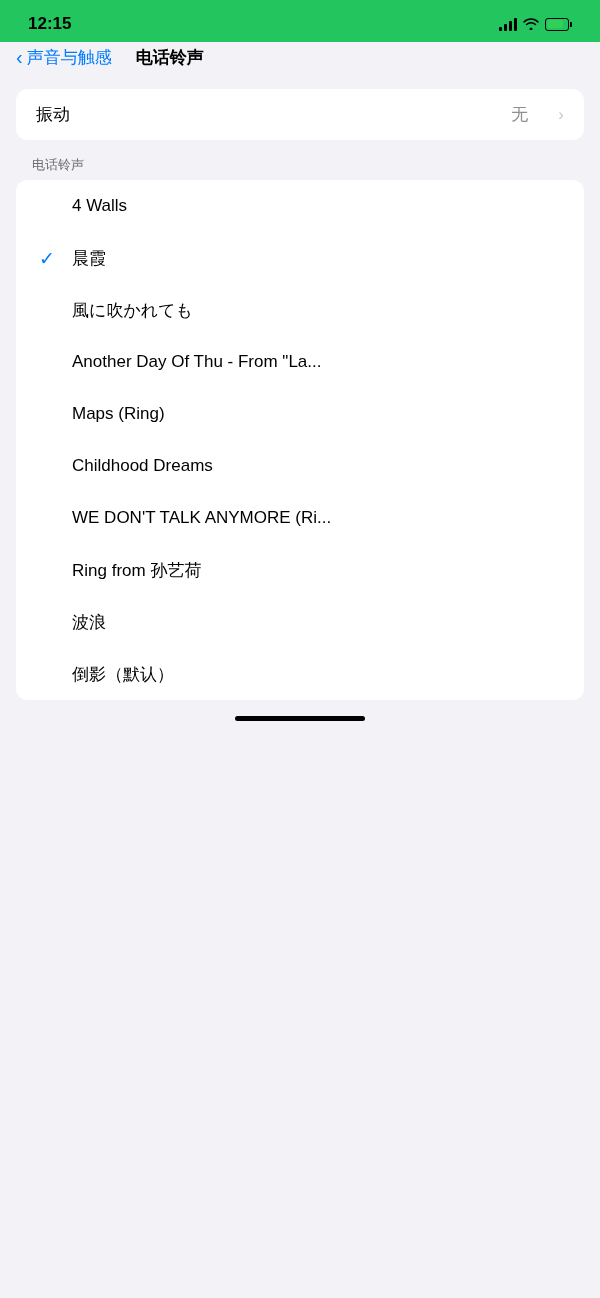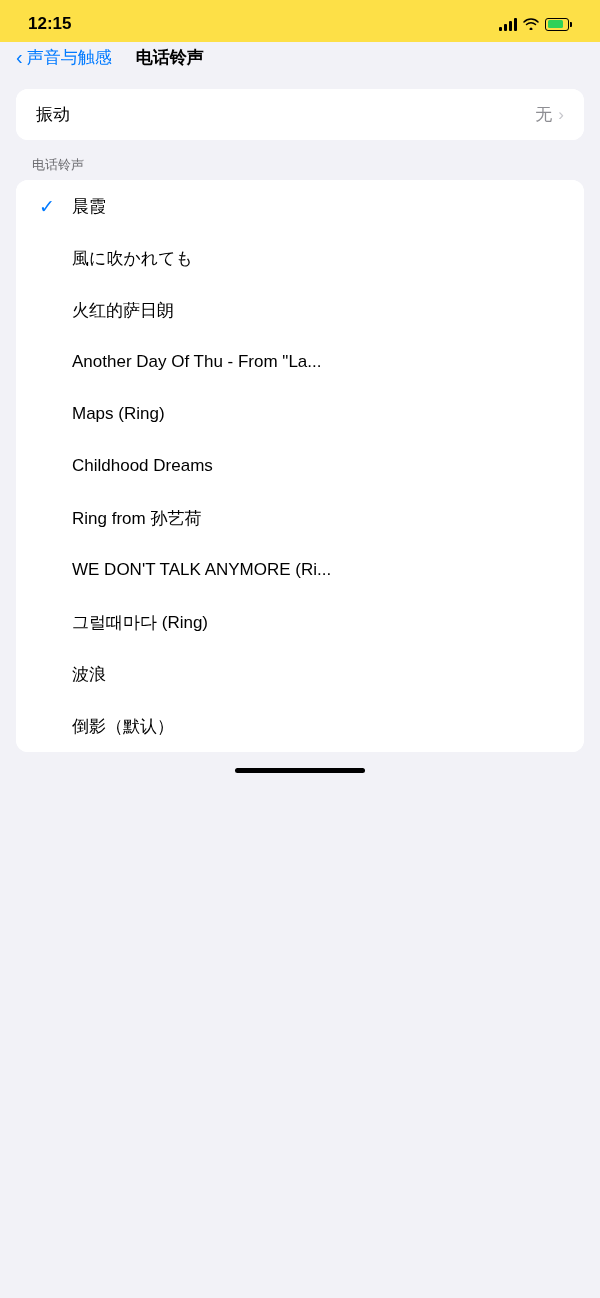--- a/index.html
+++ b/index.html
@@ -12,21 +12,21 @@
       font-family: -apple-system, "PingFang SC", "Helvetica Neue", sans-serif;
       overflow-x: hidden;
     }
 
     
     .status-bar {
       display: flex;
       justify-content: space-between;
       align-items: center;
       padding: 14px 28px 8px;
-      background: #fde047;
+      background: #22c55e;
     }
     .status-time {
       font-size: 17px;
       font-weight: 600;
       color: #000;
     }
     .status-icons {
       display: flex;
       align-items: center;
       gap: 6px;
@@ -123,20 +123,21 @@
     }
 
     .list-row {
       display: flex;
       align-items: center;
       padding: 14px 20px;
       min-height: 50px;
       position: relative;
       background: #fff;
       cursor: pointer;
+      gap: 24px;
     }
     .list-row:not(:last-child)::after {
       content: '';
       position: absolute;
       bottom: 0;
       left: 20px;
       right: 0;
       height: 0.5px;
       background: #c8c7cc;
     }
@@ -246,55 +247,51 @@
       <span class="row-label">振动</span>
       <span class="row-value">无</span>
       <span class="row-chevron">›</span>
     </div>
   </div>
 </div>
 
 <div class="section">
   <div class="section-label">电话铃声</div>
   <div class="ringtone-list">
+  <div class="ringtone-row">
+        <span class="no-check"></span>
+        <span class="ringtone-name">4 Walls</span>
+      </div>
       <div class="ringtone-row">
         <span class="check-icon">✓</span>
         <span class="ringtone-name">晨霞</span>
       </div>
       <div class="ringtone-row">
         <span class="no-check"></span>
         <span class="ringtone-name">風に吹かれても</span>
       </div>
       <div class="ringtone-row">
         <span class="no-check"></span>
-        <span class="ringtone-name">火红的萨日朗</span>
-      </div>
-      <div class="ringtone-row">
-        <span class="no-check"></span>
         <span class="ringtone-name">Another Day Of Thu - From "La...</span>
       </div>
       <div class="ringtone-row">
         <span class="no-check"></span>
         <span class="ringtone-name">Maps (Ring)</span>
       </div>
       <div class="ringtone-row">
         <span class="no-check"></span>
         <span class="ringtone-name">Childhood Dreams</span>
       </div>
       <div class="ringtone-row">
         <span class="no-check"></span>
+        <span class="ringtone-name">WE DON'T TALK ANYMORE (Ri...</span>
+      </div>
+      <div class="ringtone-row">
+        <span class="no-check"></span>
         <span class="ringtone-name">Ring from 孙艺荷</span>
-      </div>
-      <div class="ringtone-row">
-        <span class="no-check"></span>
-        <span class="ringtone-name">WE DON'T TALK ANYMORE (Ri...</span>
-      </div>
-      <div class="ringtone-row">
-        <span class="no-check"></span>
-        <span class="ringtone-name">그럴때마다 (Ring)</span>
       </div>
       <div class="ringtone-row">
         <span class="no-check"></span>
         <span class="ringtone-name">波浪</span>
       </div>
       <div class="ringtone-row">
         <span class="no-check"></span>
         <span class="ringtone-name">倒影（默认）</span>
       </div>
     </div>

